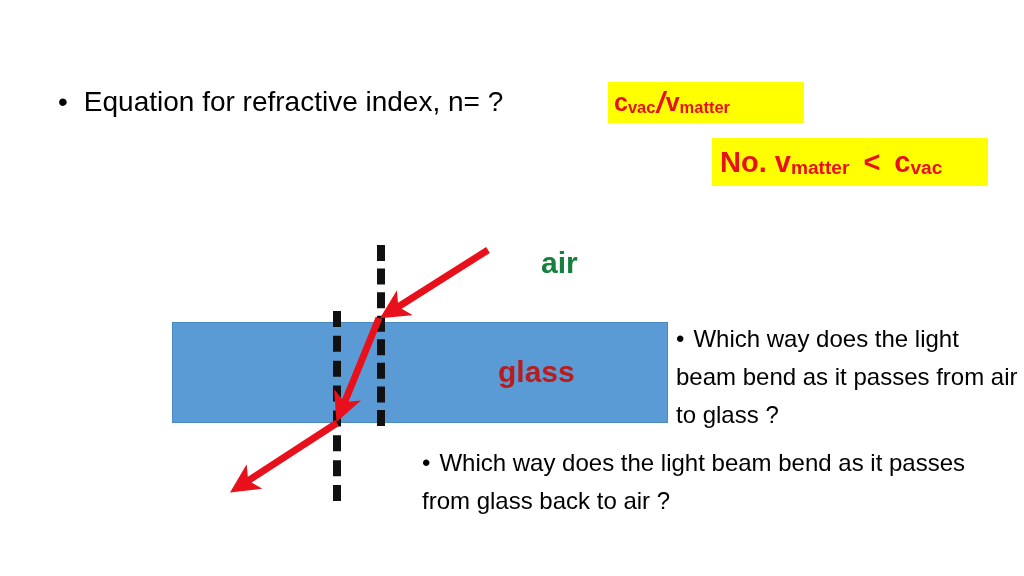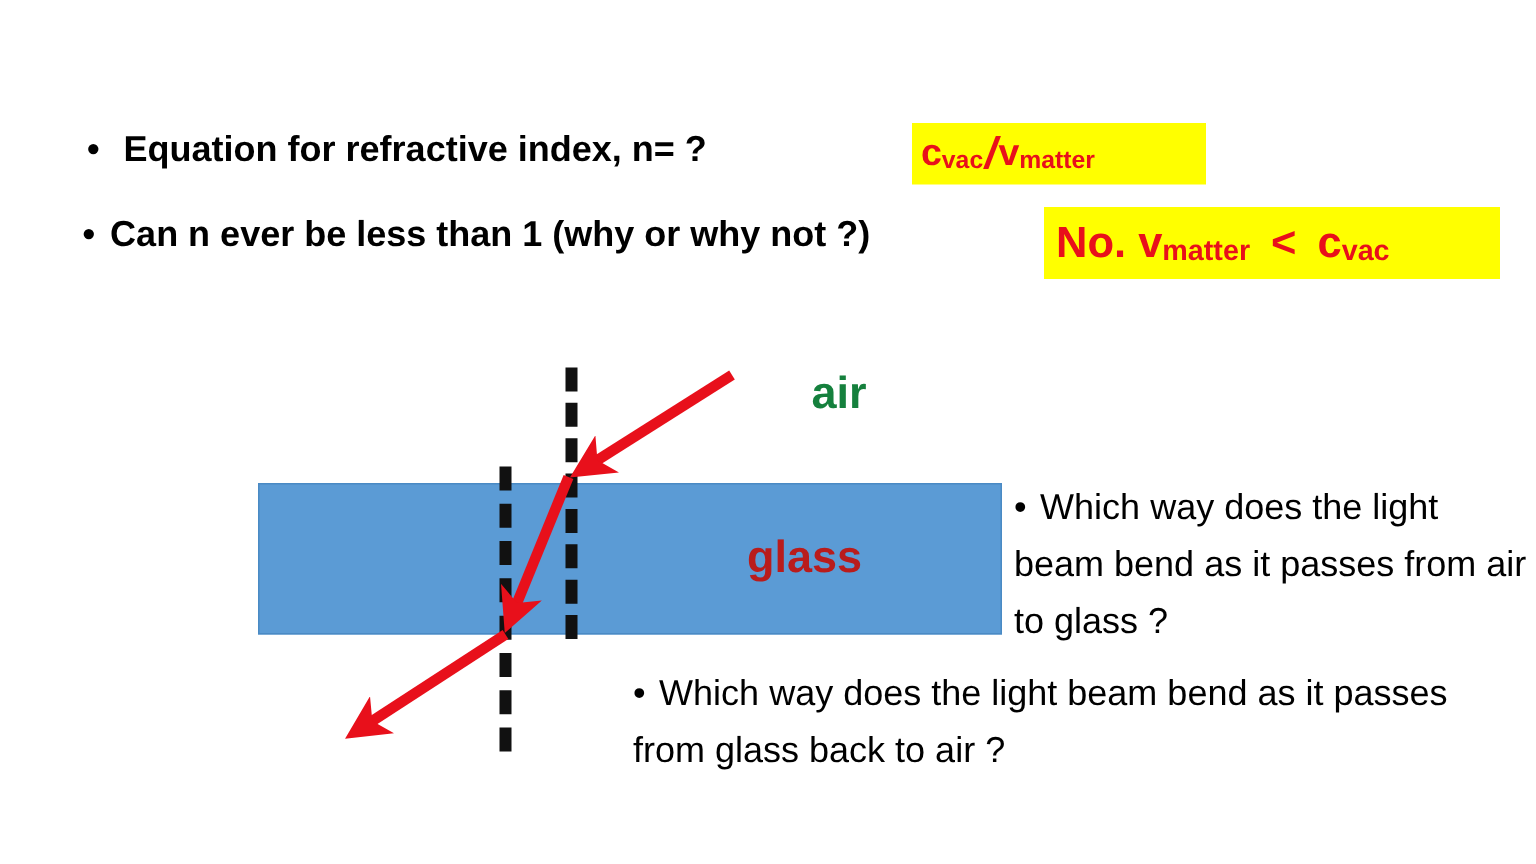--- a/index.html
+++ b/index.html
@@ -29,22 +29,22 @@
     font-size: 31px;
     font-weight: bold;
     letter-spacing: -0.3px;
     white-space: nowrap;
     line-height: 1.1;
   }
 
   
   .q-line {
     position: absolute;
-    font-size: 24px;
-    font-weight: bold;
+    font-size: 28px;
+    font-weight: normal;
     white-space: nowrap;
     line-height: 1.15;
   }
   .q1 { left: 58px; top: 86px; }
   .q2 { left: 55px; top: 143px; }
   .bullet-dot {
     display: inline-block;
     margin-right: 10px;
   }
   .q1 .bullet-dot { margin-right: 16px; }
@@ -62,23 +62,23 @@
   }
   .answer-1 {
     left: 608px;
     top: 82px;
     width: 196px;
     height: 41px;
     font-size: 25px;
     padding-left: 6px;
   }
   .answer-2 {
-    left: 696px;
+    left: 712px;
     top: 138px;
-    width: 304px;
+    width: 276px;
     height: 48px;
     font-size: 29px;
     padding-left: 8px;
   }
   .answer sub {
     font-size: 0.66em;
     vertical-align: baseline;
     position: relative;
     top: 0.30em;
     font-weight: bold;
@@ -176,23 +176,20 @@
   </div>
 
   <div class="answer answer-1">
     <span>c</span>
       <sub>vac</sub>
       <span class="slash">/</span>
       <span>v</span>
       <sub>matter</sub>
   </div>
 
-  <div class="q-line q2">
-    <span class="bullet-dot">•</span><span>Can n ever be less than 1 (why or why not ?)</span>
-  </div>
 
   <div class="answer answer-2">
     <span>No. v</span>
       <sub>matter</sub>
       <span class="spacer-gap"></span>
       <span>&lt;</span>
       <span class="spacer-gap"></span>
       <span>c</span>
       <sub>vac</sub>
   </div>

